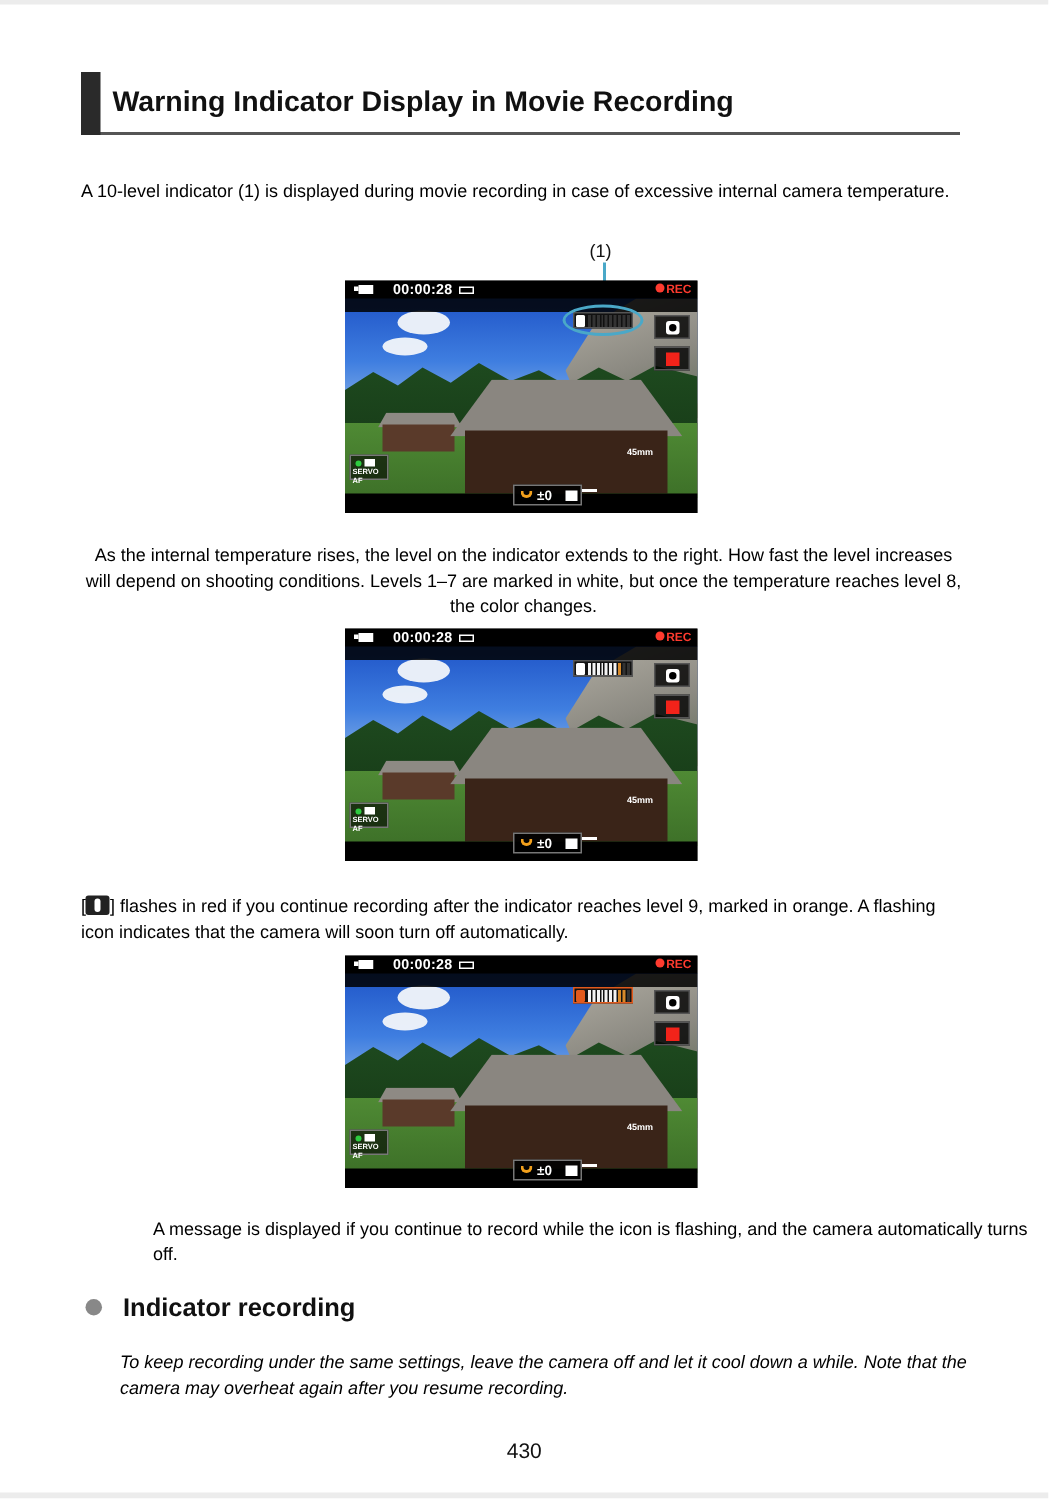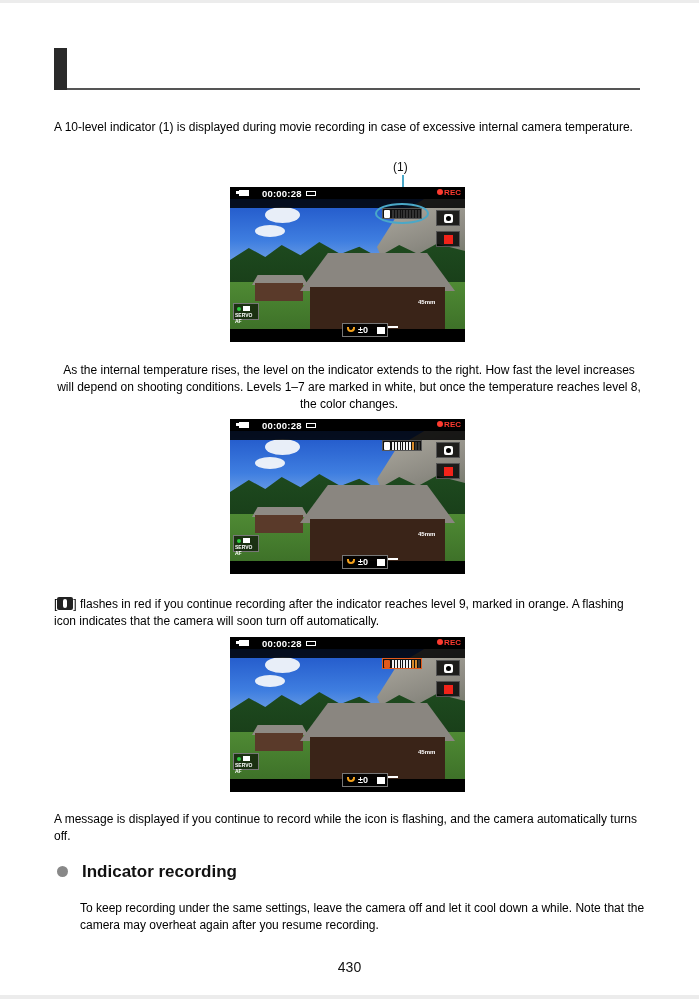--- a/index.html
+++ b/index.html
@@ -68,20 +68,21 @@
   .inline-icon { display: inline-block; width: 16px; height: 13px; background: #222; border-radius: 2px; vertical-align: -2px; position: relative; }
   .inline-icon::after { content: ""; position: absolute; left: 6px; top: 2px; width: 4px; height: 9px; background: #fff; border-radius: 2px; }
 </style>
 </head>
 <body>
 
 <div class="top-strip"></div>
 
 <div class="heading">
   <div class="heading-bar"></div>
+  <div class="heading-text">Warning Indicator Display in Movie Recording</div>
 </div>
 
 <div class="para" style="top:119px;">A 10-level indicator (1) is displayed during movie recording in case of excessive internal camera temperature.</div>
 
 <div class="callout-label">(1)</div>
 <div class="callout-line"></div>
 
 <div class="screen" style="top:187px;">
   <div class="sky"></div>
   <div class="mountain"></div>
@@ -232,22 +233,22 @@
   <div class="servo"><span class="servo-dot"></span><span class="servo-cam"></span><span>SERVO AF</span></div>
   <div class="focal">45mm</div>
   <div class="expo">
       <span class="expo-arc"></span>
       <span class="expo-val">±0</span>
       <span class="expo-icon"></span>
     </div>
   <div class="expo-line"></div>
 </div>
 
-<div class="para" style="top:811px;">A message is displayed if you continue to record while the icon is flashing, and the camera automatically turns off.</div>
+<div class="para" style="top:811px;margin-left:48px;">A message is displayed if you continue to record while the icon is flashing, and the camera automatically turns off.</div>
 
 <div class="bullet-dot"></div>
 <div class="sub-heading">Indicator recording</div>
 
-<div class="para" style="top:900px;left:80px;width:570px;">To keep recording under the same settings, leave the camera off and let it cool down a while. Note that the camera may overheat again after you resume recording.</div>
+<div class="para" style="top:900px;left:80px;width:570px;font-style:italic;">To keep recording under the same settings, leave the camera off and let it cool down a while. Note that the camera may overheat again after you resume recording.</div>
 
 <div class="page-num">430</div>
 
 <div class="bottom-strip"></div>
 
 </body></html>

